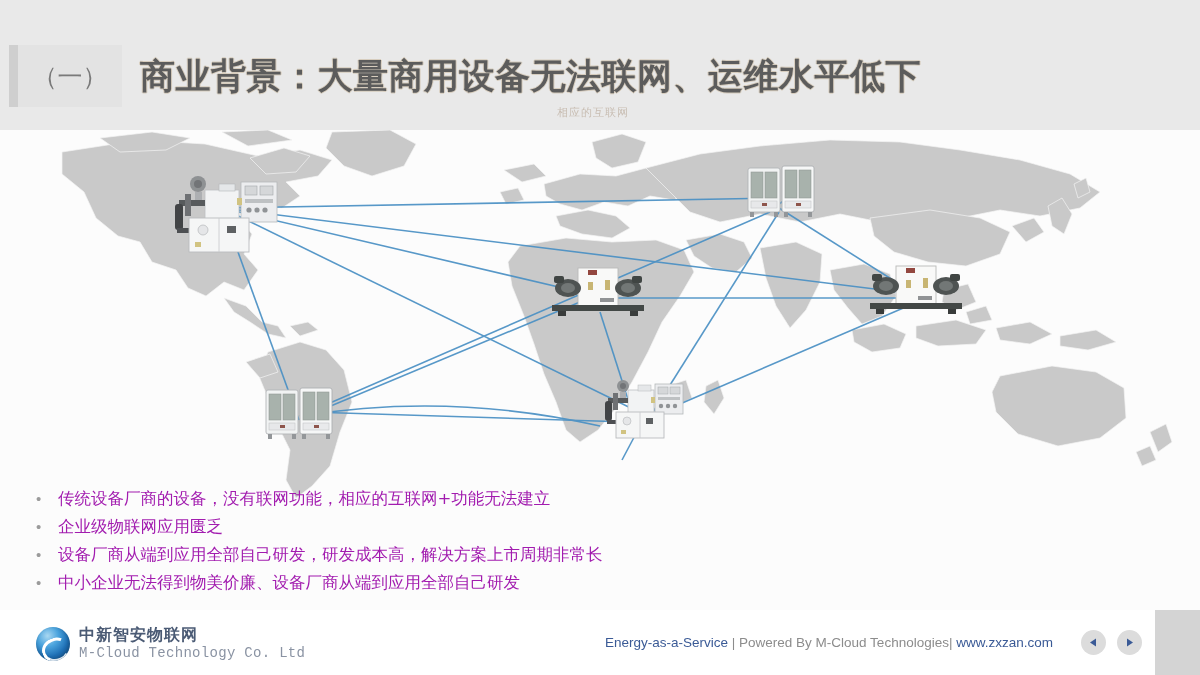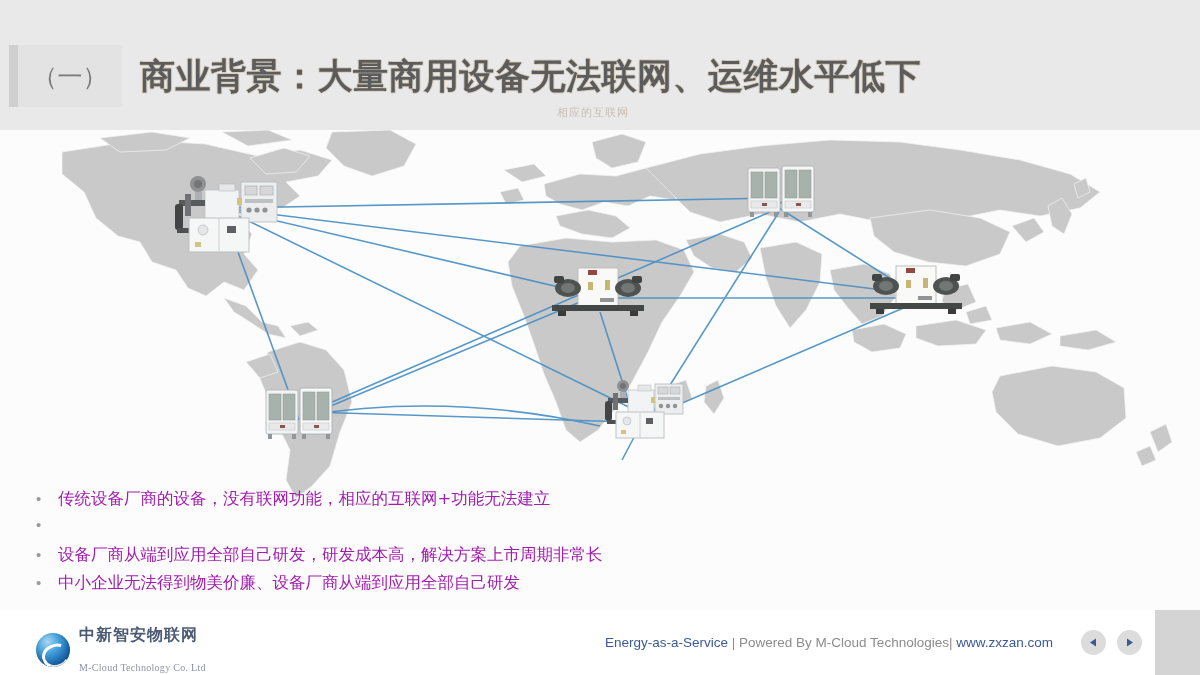--- a/index.html
+++ b/index.html
@@ -149,25 +149,24 @@
     transform: rotate(-22deg);
   }
   .brand-words { display: flex; flex-direction: column; line-height: 1.18; }
   .brand-cn {
     font-size: 16px; font-weight: bold;
     color: #4a5a74;
     letter-spacing: 1px;
     font-family: "DejaVu Sans", sans-serif;
   }
   .brand-en {
-    font-size: 10px;
+    font-size: 14px;
     color: #8a93a3;
     letter-spacing: 0.3px;
-    font-family: Liberation Serif, serif;
-    margin-top: 17px;
+    font-family: Liberation Mono, monospace;
   }
   .footer-center {
     position: absolute;
     left: 588px; top: 25px;
     font-size: 13.5px;
     white-space: nowrap;
     margin-left: 17px;
   }
   .fc-blue { color: #3a5a96; }
   .fc-gray { color: #8c8c8c; }
@@ -425,20 +424,21 @@
     </div>
   </div>
 
   <div class="bullets">
     <div class="bullet">
       <span class="dot">•</span>
       <span class="txt">传统设备厂商的设备，没有联网功能，相应的互联网+功能无法建立</span>
     </div>
     <div class="bullet">
       <span class="dot">•</span>
+      <span class="txt">企业级物联网应用匮乏</span>
     </div>
     <div class="bullet">
       <span class="dot">•</span>
       <span class="txt">设备厂商从端到应用全部自己研发，研发成本高，解决方案上市周期非常长</span>
     </div>
     <div class="bullet">
       <span class="dot">•</span>
       <span class="txt">中小企业无法得到物美价廉、设备厂商从端到应用全部自己研发</span>
     </div>
   </div>

